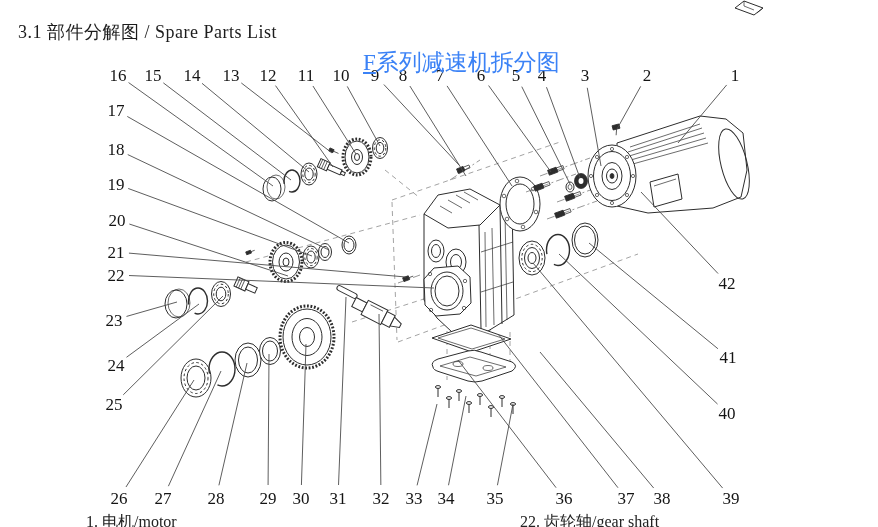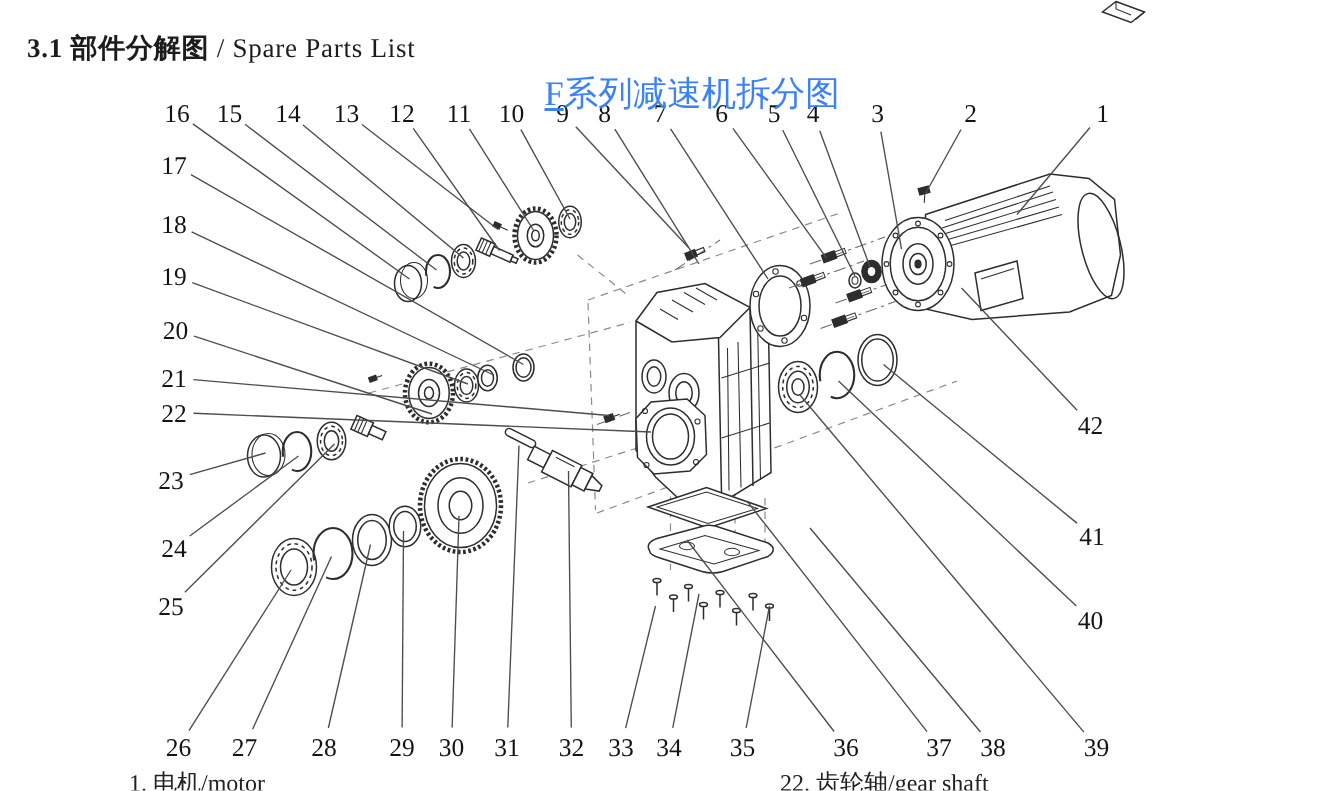--- a/index.html
+++ b/index.html
@@ -4,21 +4,21 @@
 <style>
   html,body{margin:0;padding:0;}
   body{
     width:878px;height:527px;position:relative;overflow:hidden;
     background:#ffffff;font-family:"Liberation Serif", serif;
   }
   .heading{
     position:absolute;left:18px;top:20px;font-size:18px;color:#1c1c1c;
     white-space:nowrap;letter-spacing:.5px;
   }
-  .heading .zh{font-weight:700;text-align:center;}
+  .heading .zh{font-weight:400;text-align:center;}
   .heading .en{font-weight:400;font-family:Liberation Serif, serif;}
   .diagram-title{
     position:absolute;left:363px;top:50px;font-size:23px;line-height:26px;
     color:#3b82f6;white-space:nowrap;z-index:5;font-family:Liberation Serif, serif;
   }
   .diagram-title .pfx{text-decoration:underline;}
   .footer-frag{
     position:absolute;top:512px;font-size:16px;color:#222;white-space:nowrap;
   }
   .footer-frag.left{left:86px;}

